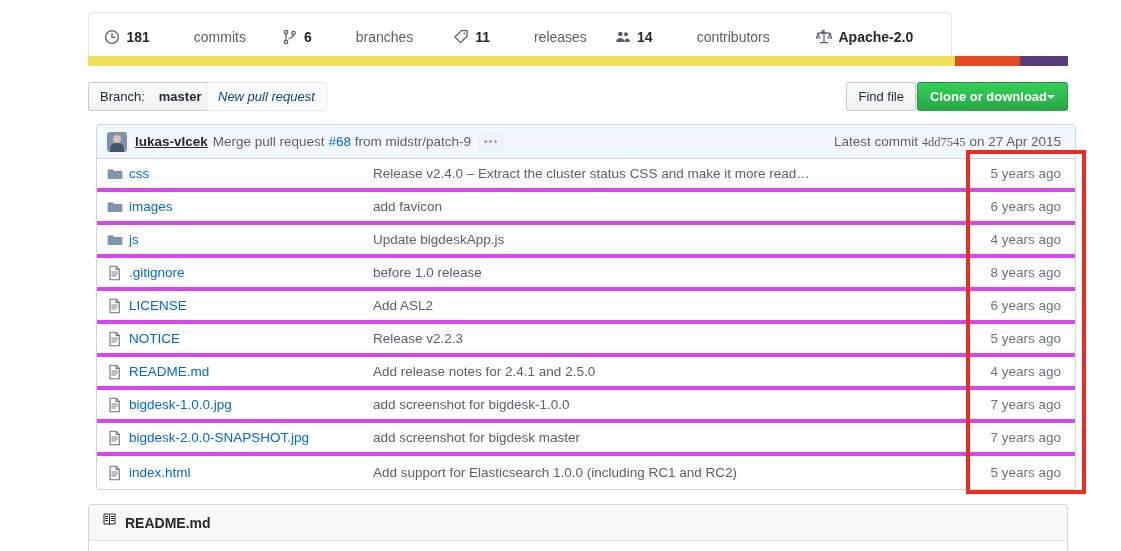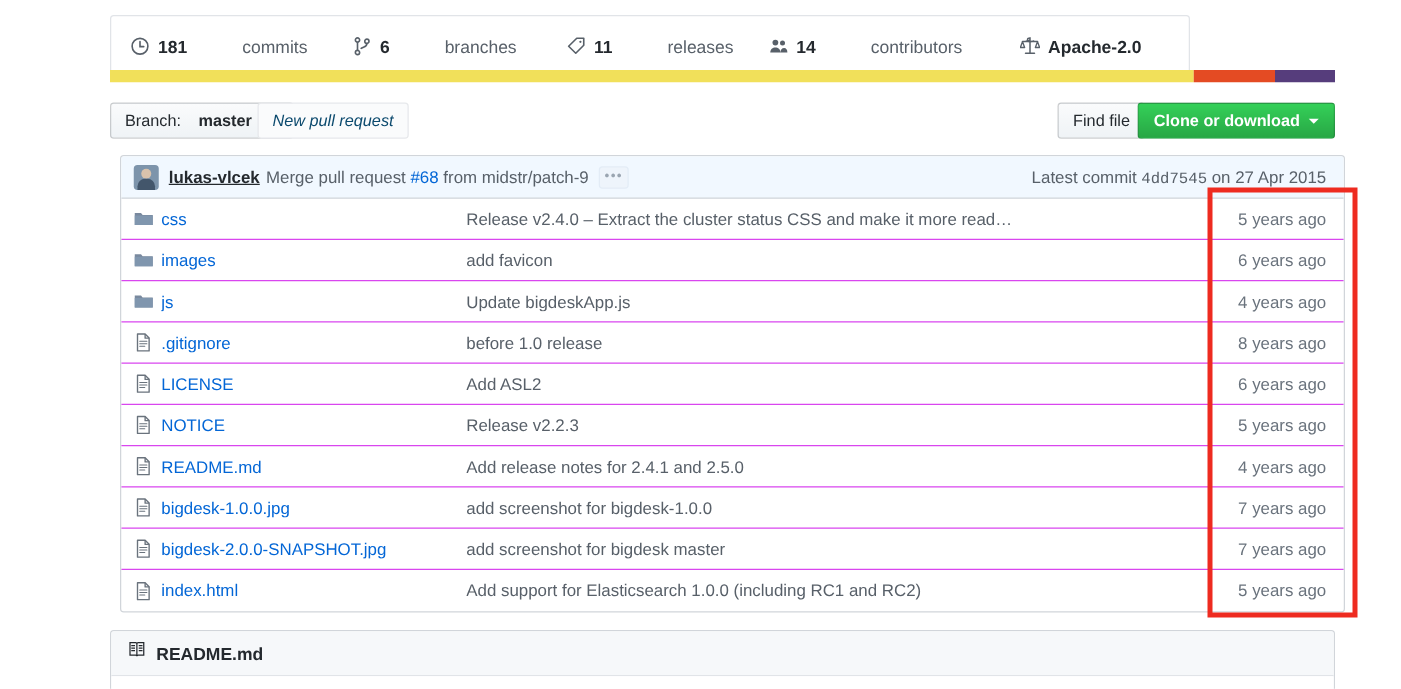--- a/index.html
+++ b/index.html
@@ -112,21 +112,20 @@
     top: 0;
   }
   .btn-clone {
     position: absolute;
     right: 0;
     top: 0;
     background: linear-gradient(#34d058, #28a745);
     border-color: rgba(27,31,35,0.2);
     color: #ffffff;
     font-weight: bold;
-    gap: 7px;
     padding: 0 12px;
   }
   .caret {
     display: inline-block;
     width: 0; height: 0;
     border-left: 4px solid transparent;
     border-right: 4px solid transparent;
     border-top: 4px solid currentColor;
   }
 
@@ -207,31 +206,31 @@
     border: 1px solid #e3ecf6;
   }
   .commit-meta {
     margin-left: auto;
     color: #586069;
     font-size: 13.5px;
     white-space: nowrap;
     padding-right: 4px;
   }
   .commit-sha {
-    font-family: Liberation Mono, monospace;
+    font-family: Liberation Serif, serif;
     font-size: 12.5px;
     color: #586069;
     margin-top: 16px;
   }
 
   .file-row {
     display: flex;
     align-items: center;
     height: 33px;
-    border-bottom: 1px solid #d946ef;
+    border-bottom: 4px solid #d946ef;
     font-size: 13.5px;
     padding: 0 10px;
     box-sizing: border-box;
   }
   .file-row:last-child { border-bottom: none; }
   .cell-icon {
     width: 22px;
     flex: 0 0 auto;
     display: flex;
     align-items: center;

